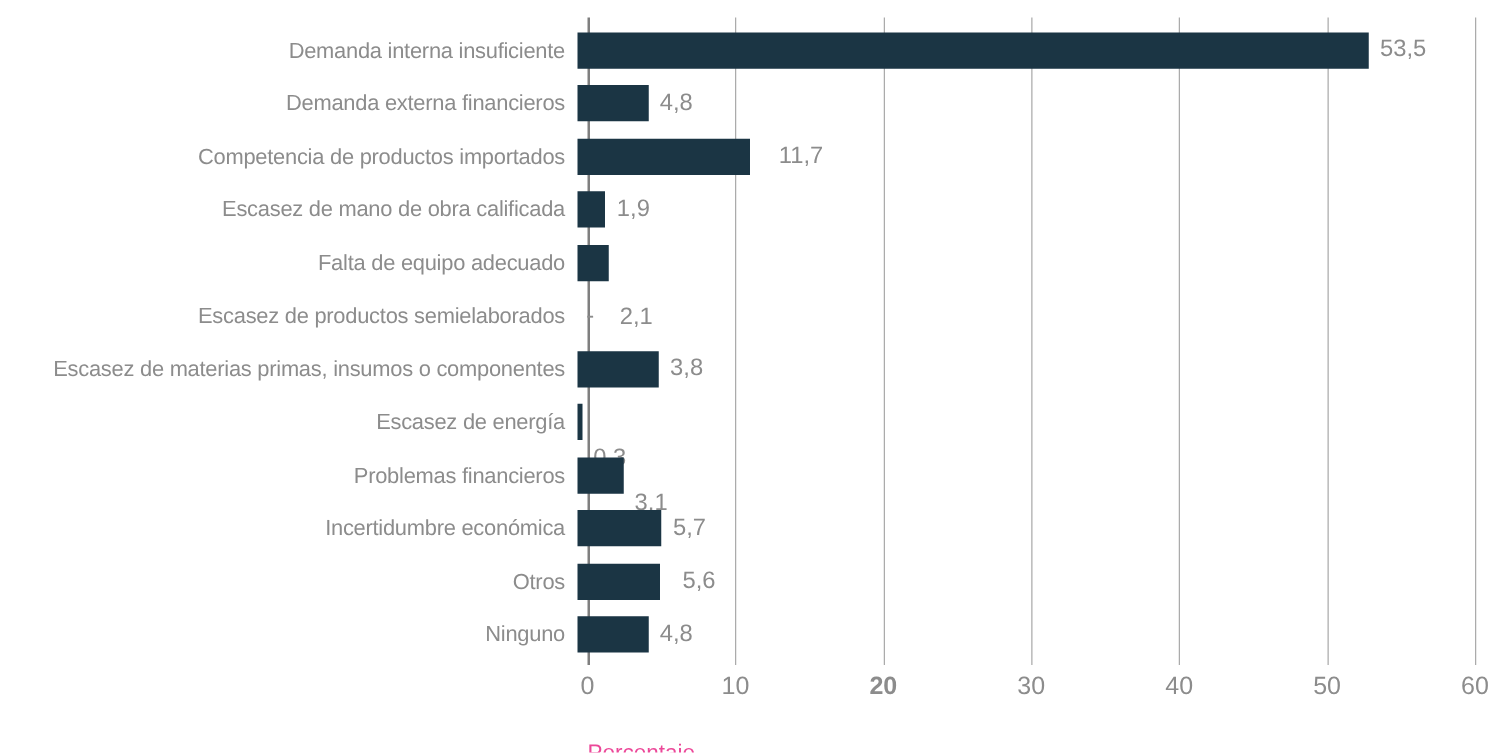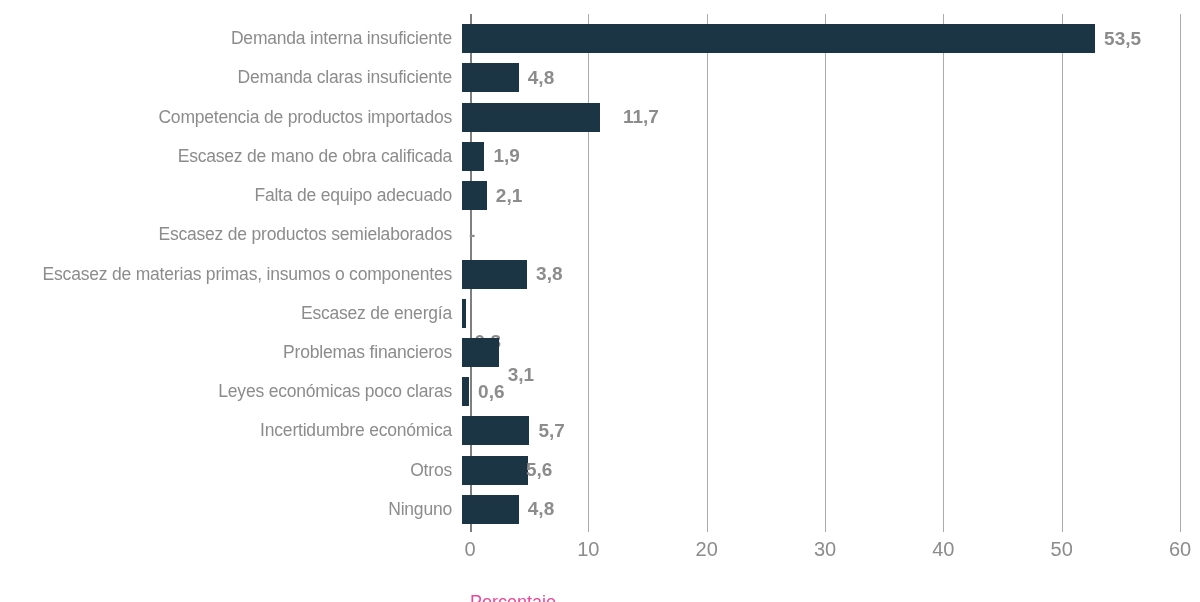--- a/index.html
+++ b/index.html
@@ -85,21 +85,20 @@
     height: 29px;
     background: #1b3544;
   }
   .val {
     position: absolute;
     top: 50%;
     transform: translateY(-50%);
     font-size: 19px;
     color: #8c8c8c;
     white-space: nowrap;
-    font-weight: bold;
   }
   .xaxis {
     position: absolute;
     left: 470px;
     top: 538px;
     width: 710px;
     height: 24px;
     z-index: 1;
   }
   .tick-label {
@@ -138,21 +137,21 @@
     <div class="rows">
   <div class="row">
     <div class="cat">Demanda interna insuficiente</div>
     <div class="track">
       <div class="bar" style="width: 633.083px; background: rgb(27, 53, 68);"></div>
       <span class="val" style="left: 642.083px;">53,5</span>
     </div>
   </div>
 
   <div class="row">
-    <div class="cat">Demanda claras insuficiente</div>
+    <div class="cat">Demanda externa financieros</div>
     <div class="track">
       <div class="bar" style="width: 56.8px; background: rgb(27, 53, 68);"></div>
       <span class="val" style="left: 65.8px;">4,8</span>
     </div>
   </div>
 
   <div class="row">
     <div class="cat">Competencia de productos importados</div>
     <div class="track">
       <div class="bar" style="width: 138.45px; background: rgb(27, 53, 68);"></div>
@@ -166,21 +165,21 @@
     <div class="track">
       <div class="bar" style="width: 22.4833px; background: rgb(27, 53, 68);"></div>
       <span class="val" style="left: 31.4833px; text-align: center;">1,9</span>
     </div>
   </div>
 
   <div class="row">
     <div class="cat">Falta de equipo adecuado</div>
     <div class="track">
       <div class="bar" style="width: 24.85px; background: rgb(27, 53, 68);"></div>
-      <span class="val" style="left: 33.85px;">2,1</span>
+      <span class="val" style="left: 33.85px; margin-top: 44px;">2,1</span>
     </div>
   </div>
 
   <div class="row">
     <div class="cat">Escasez de productos semielaborados</div>
     <div class="track">
 
       <span class="val" style="left: 7px;">-</span>
     </div>
   </div>
@@ -202,56 +201,49 @@
   </div>
 
   <div class="row">
     <div class="cat">Problemas financieros</div>
     <div class="track">
       <div class="bar" style="width: 36.6833px; background: rgb(27, 53, 68);"></div>
       <span class="val" style="left: 45.6833px; margin-top: 23px;">3,1</span>
     </div>
   </div>
 
-  <div class="row">
-    <div class="cat">Leyes económicas poco claras</div>
-    <div class="track">
-      <div class="bar" style="width: 7.1px; background: rgb(27, 53, 68);"></div>
-      <span class="val" style="left: 16.1px;">0,6</span>
-    </div>
-  </div>
 
   <div class="row">
     <div class="cat">Incertidumbre económica</div>
     <div class="track">
       <div class="bar" style="width: 67.45px; background: rgb(27, 53, 68);"></div>
       <span class="val" style="left: 76.45px;">5,7</span>
     </div>
   </div>
 
   <div class="row">
     <div class="cat">Otros</div>
     <div class="track">
       <div class="bar" style="width: 66.2667px; background: rgb(27, 53, 68);"></div>
-      <span class="val" style="left: 64px;">5,6</span>
+      <span class="val" style="left: 84px;">5,6</span>
     </div>
   </div>
 
   <div class="row">
     <div class="cat">Ninguno</div>
     <div class="track">
       <div class="bar" style="width: 56.8px; background: rgb(27, 53, 68);"></div>
       <span class="val" style="left: 65.8px;">4,8</span>
     </div>
   </div>
 </div>
   </div>
   <div class="xaxis">
       <span class="tick-label" style="left: 0px;">0</span>
       <span class="tick-label" style="left: 118.333px;">10</span>
-      <span class="tick-label" style="left: 236.667px;">20</span>
+      <span class="tick-label" style="left: 236.667px; font-weight: bold;">20</span>
       <span class="tick-label" style="left: 355px;">30</span>
       <span class="tick-label" style="left: 473.333px;">40</span>
       <span class="tick-label" style="left: 591.667px;">50</span>
       <span class="tick-label" style="left: 710px;">60</span>
     </div>
   <div class="xlabel">Porcentaje</div>
 </div>
 
 </body></html>

